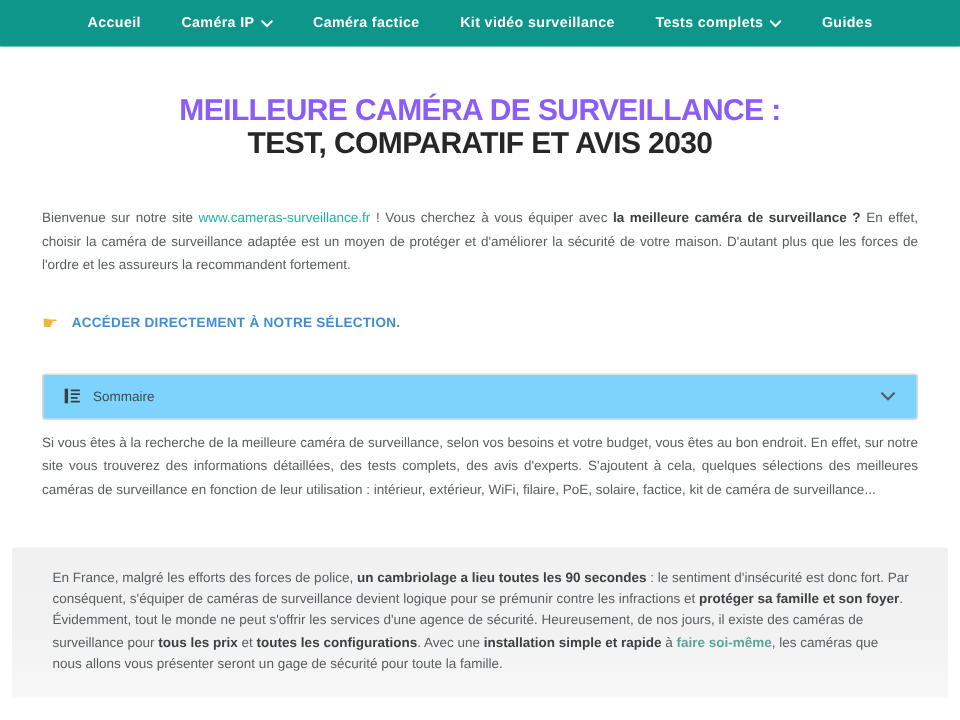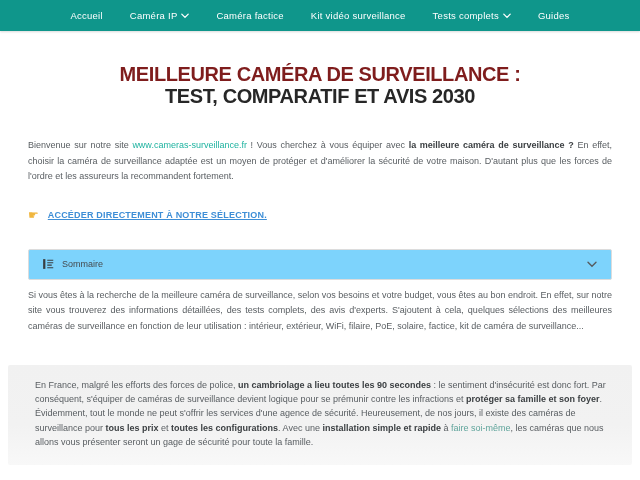--- a/index.html
+++ b/index.html
@@ -21,21 +21,21 @@
     box-shadow: 0 1px 2px rgba(0,0,0,.15);
   }
   .nav-inner {
     display: flex;
     align-items: center;
     gap: 27px;
   }
   .nav-item {
     color: #ffffff;
     font-size: 9.5px;
-    font-weight: 400;
+    font-weight: 700;
     letter-spacing: .25px;
     text-decoration: none;
     display: inline-flex;
     align-items: center;
     gap: 4px;
     cursor: pointer;
   }
   .nav-item svg { display: block; margin-top: 1px; }
 
   
@@ -44,55 +44,54 @@
     margin: 0 auto;
   }
   .page-title {
     margin: 32px 0 0 0;
     text-align: center;
     font-weight: 700;
     font-size: 20px;
     line-height: 22px;
     letter-spacing: -0.4px;
   }
-  .title-line1 { display: block; color: #7f1d1d; text-align: center; }
+  .title-line1 { display: block; color: #8b5cf6; text-align: center; }
   .title-line2 { display: block; color: #272727; }
 
   .para {
     margin: 0;
     font-size: 9px;
     line-height: 15.5px;
     color: #585d61;
     text-align: justify;
   }
   .para-intro { margin-top: 31px; }
   .para-body  { margin-top: 8px; }
 
   .seg-bold { font-weight: 700; color: #3c4043; }
   a.seg-link-teal { color: #1fb3a0; text-decoration: none; cursor: pointer; }
-  a.seg-link-teal-muted { color: #5fa49b; text-decoration: none; cursor: pointer; }
+  a.seg-link-teal-muted { color: #5fa49b; text-decoration: none; cursor: pointer; font-weight: bold; }
 
   
   .cta-row {
     margin-top: 24px;
     display: flex;
     align-items: center;
     gap: 9px;
   }
   .finger-icon {
     color: #f0b63f;
     font-size: 12px;
     line-height: 12px;
   }
   .cta-link {
     color: #3e8ed6;
     font-size: 9px;
     font-weight: 700;
     letter-spacing: .2px;
-    text-decoration: underline;
     cursor: pointer;
   }
 
   
   .sommaire-box {
     margin-top: 28px;
     height: 31px;
     border: 1px solid #dcdcdc;
     border-radius: 2px;
     background: #7dd3fc;

